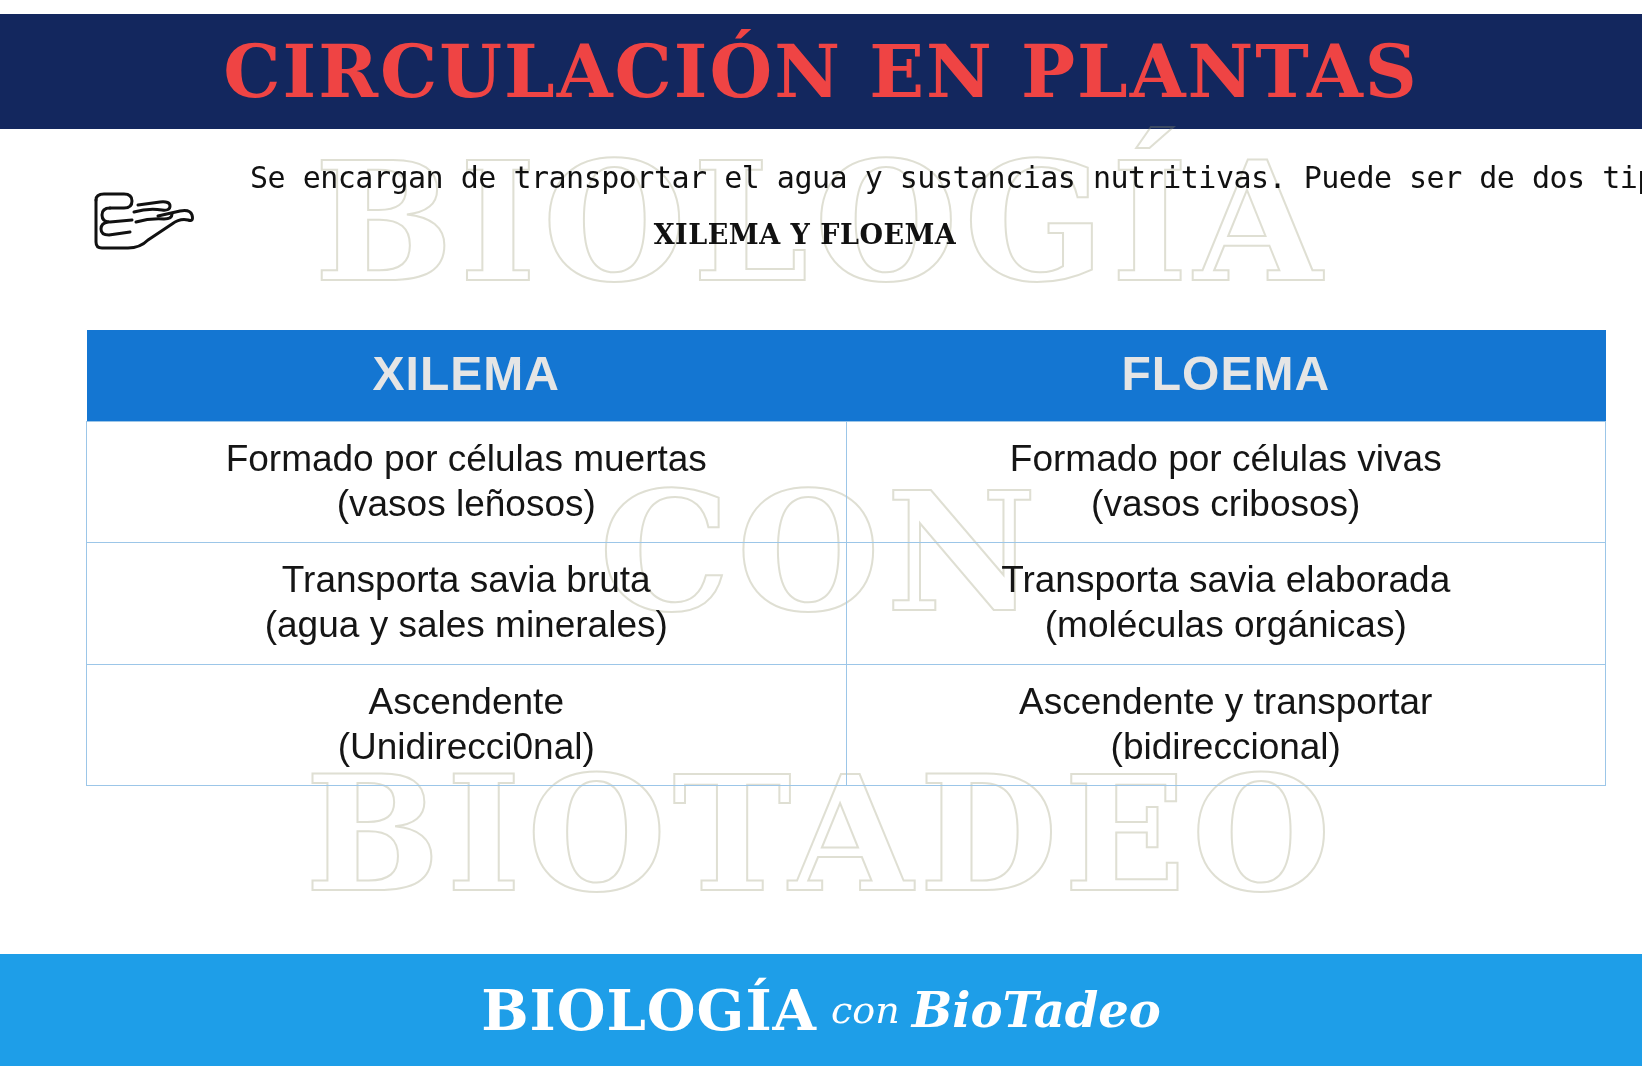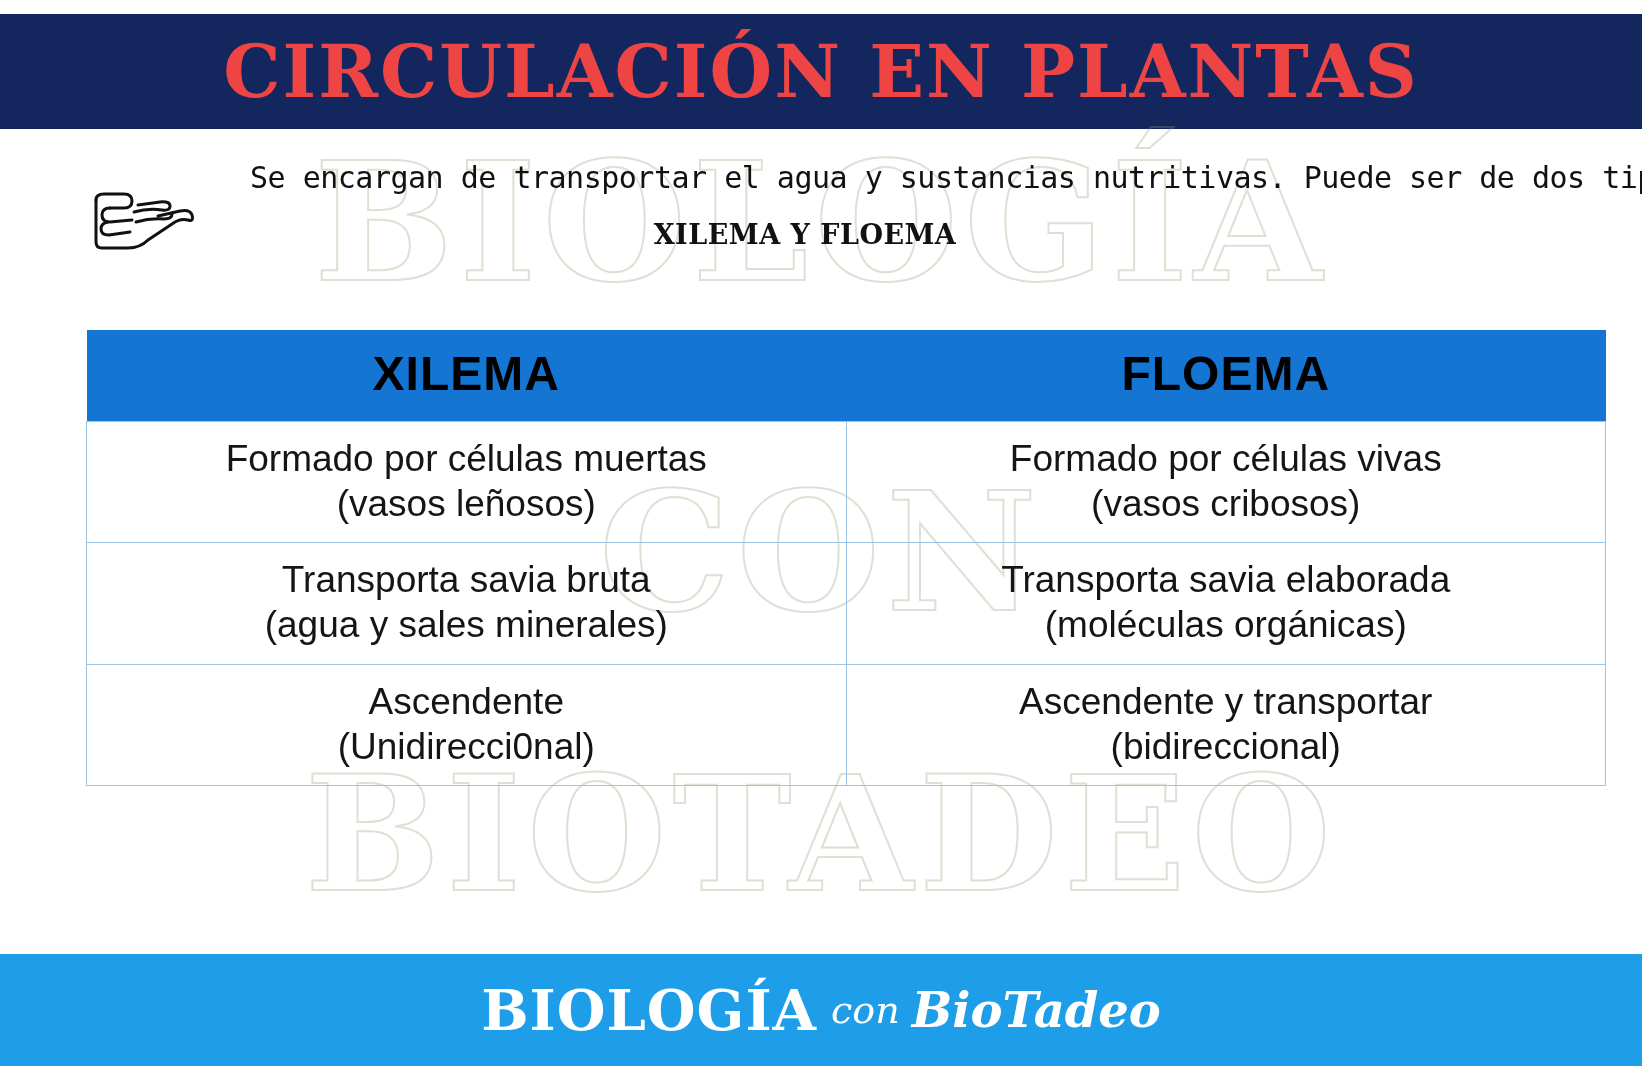--- a/index.html
+++ b/index.html
@@ -104,21 +104,21 @@
     width: 1520px;
     z-index: 2;
   }
   table.compare {
     border-collapse: collapse;
     width: 100%;
     table-layout: fixed;
   }
   table.compare th {
     background: #1476d2;
-    color: #000000;
+    color: #e5e5e5;
     font-family: "Liberation Sans", sans-serif;
     font-size: 48px;
     font-weight: 700;
     padding: 16px 0 20px 0;
     letter-spacing: 1px;
   }
   table.compare td {
     border: 1px solid #9cc6e8;
     font-family: "Liberation Sans", sans-serif;
     font-size: 37px;

